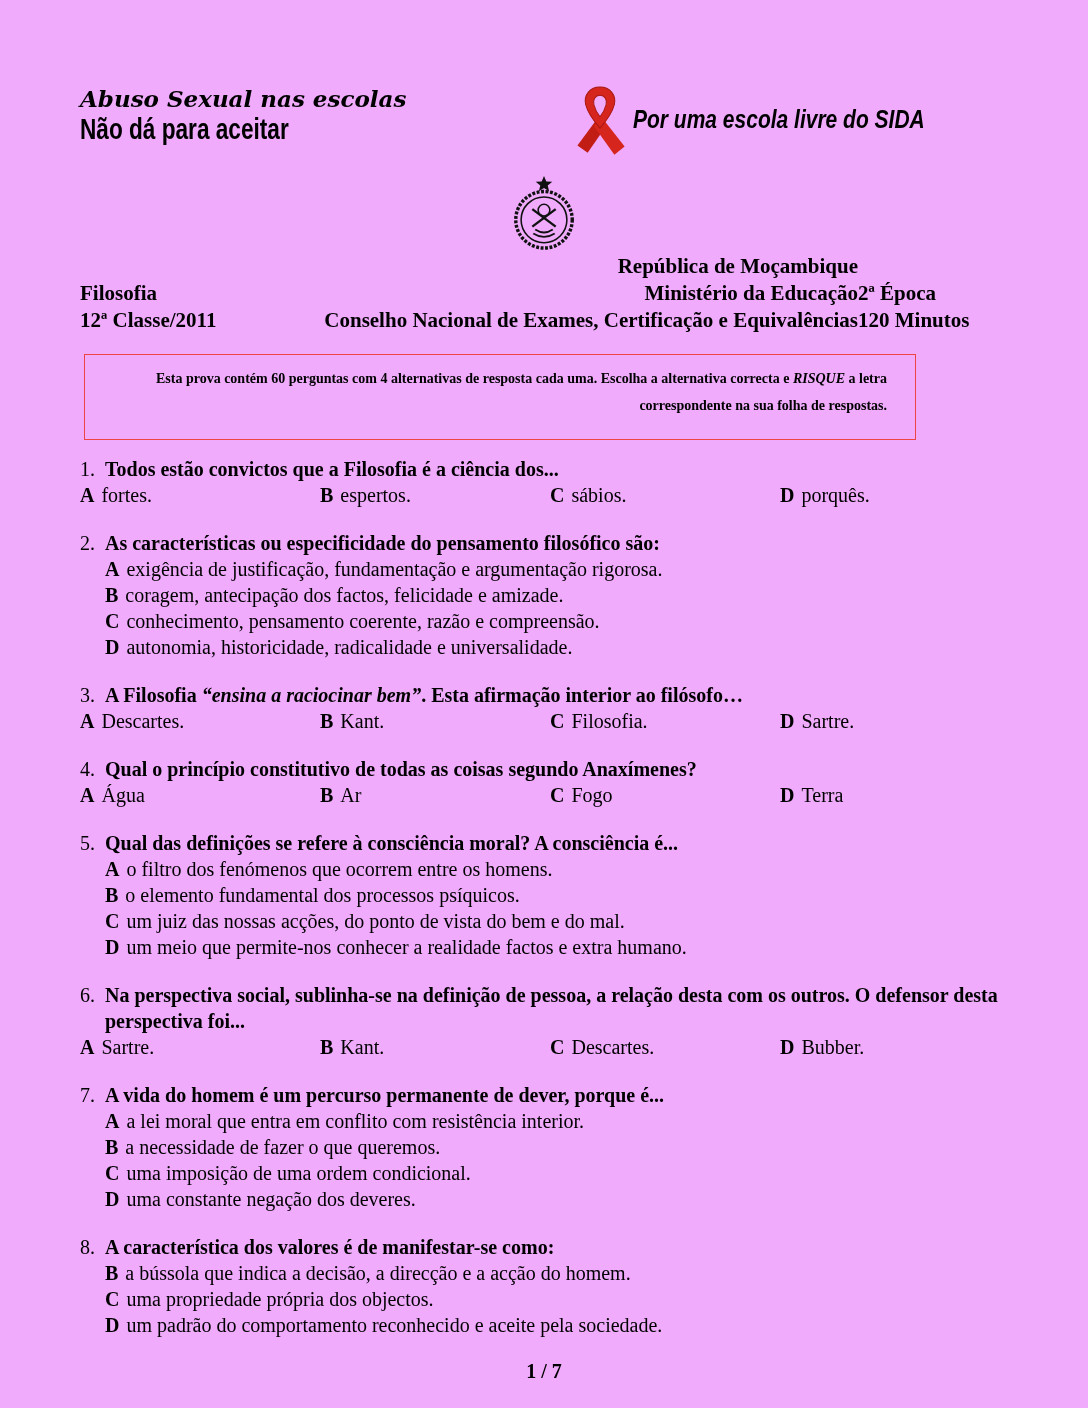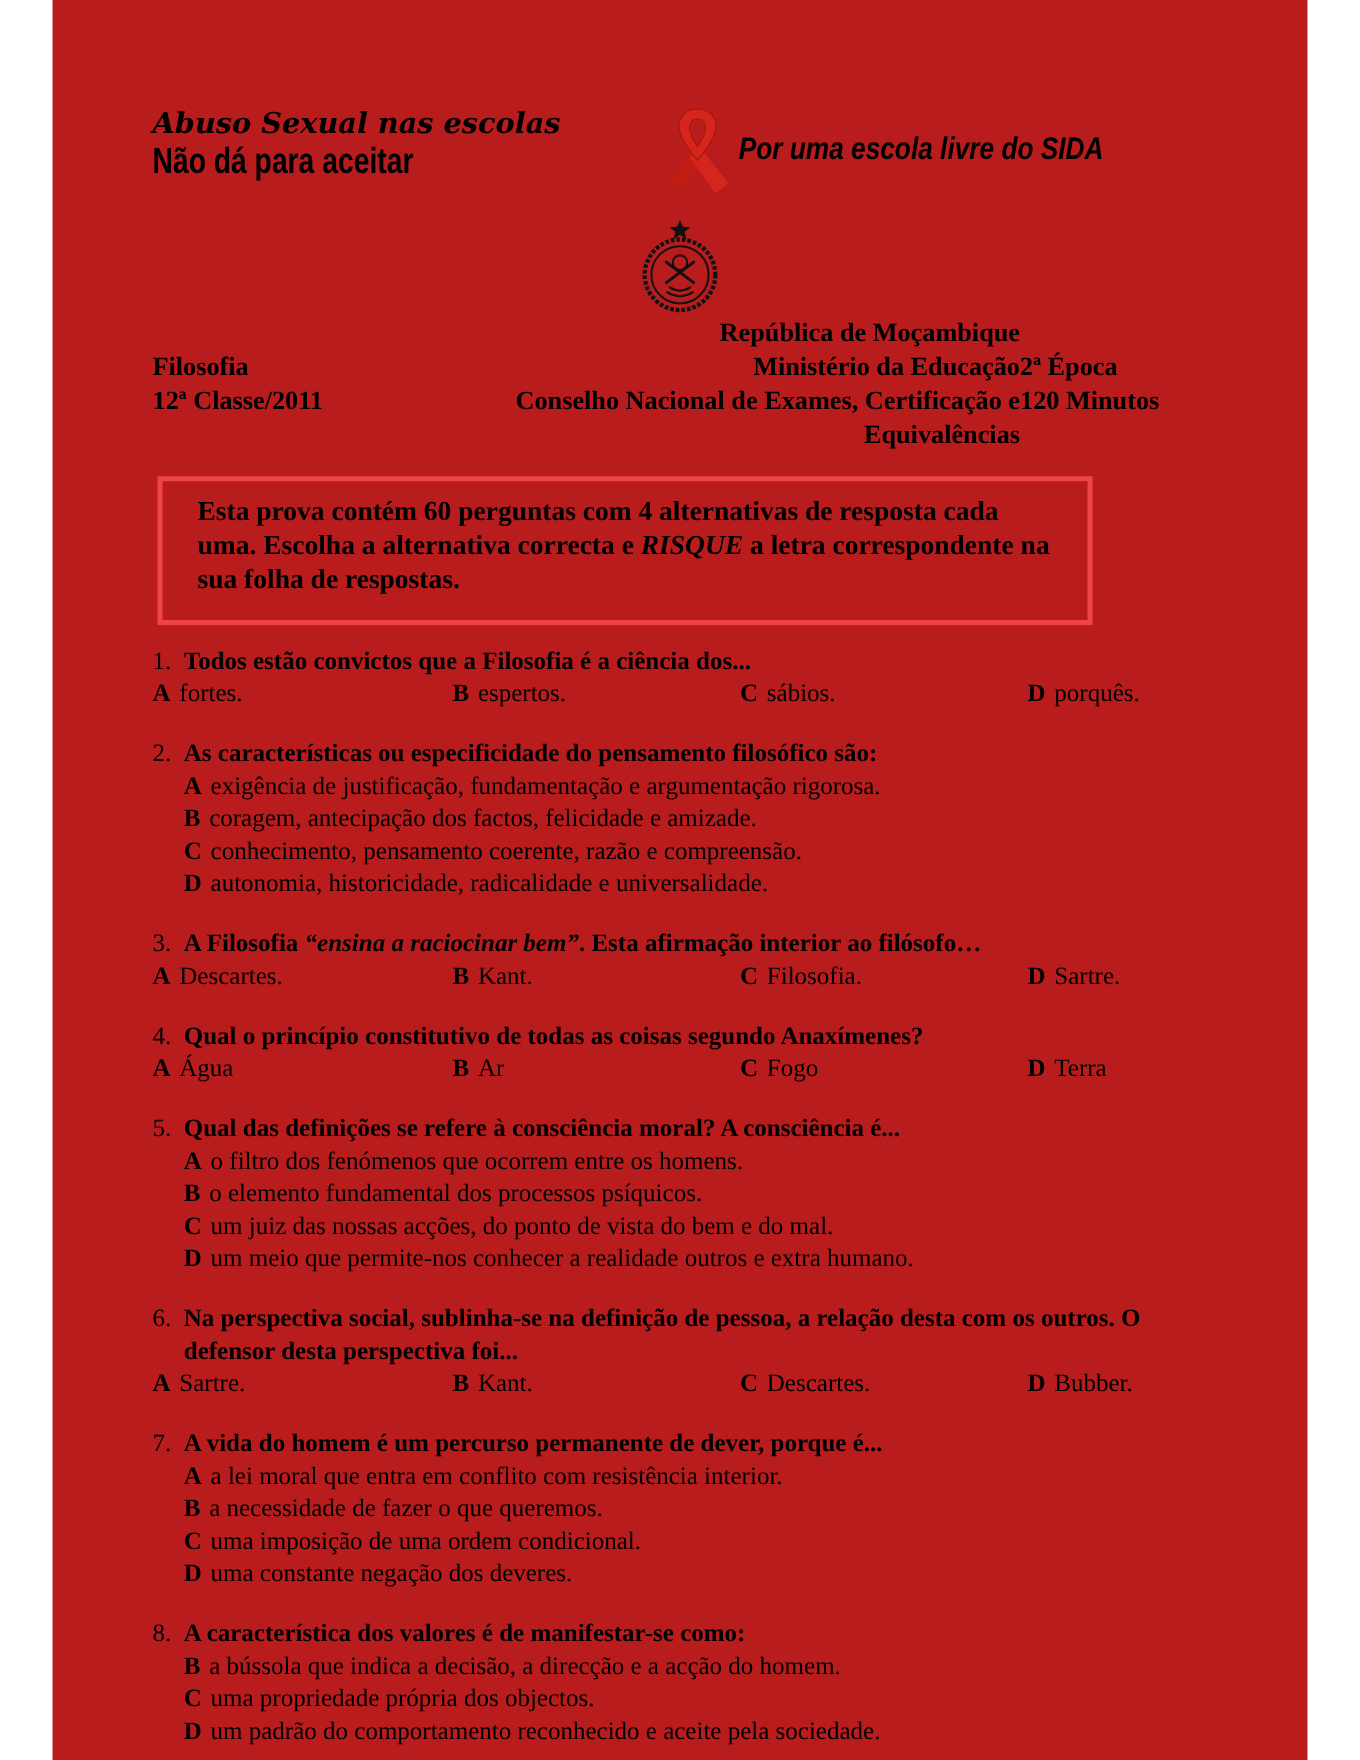--- a/index.html
+++ b/index.html
@@ -1,18 +1,18 @@
 <!DOCTYPE html>
 <html><head>
 <meta charset="utf-8">
 <style>
   * { margin:0; padding:0; box-sizing:border-box; }
   html,body { background:#ffffff; }
   .page {
-    width:1004px; height:1408px; margin:0 auto; background:#b91c1c; color:#000;
+    width:1088px; height:1408px; margin:0 auto; background:#f0abfc; color:#000;
     font-family:"Liberation Serif", serif; position:relative; overflow:hidden;
     padding:85px 80px 0;
   }
   
   .banner { display:flex; justify-content:space-between; align-items:flex-start; min-height:78px; }
   .slogan-script {
     font-family:"DejaVu Serif", serif; font-style:italic; font-weight:600;
     font-size:23px; white-space:nowrap;
   }
   .slogan-bold {
@@ -30,22 +30,22 @@
   .emblem-row { text-align:center; margin-top:12px; height:76px; }
   .header-grid {
     display:grid; grid-template-columns:230px 1fr 150px;
     font-weight:bold; font-size:21px; line-height:27px; margin-top:2px;
   }
   .hg-left  { padding-top:27px; }
   .hg-center{ text-align:right; }
   .hg-right { text-align:left; padding-top:27px; white-space:nowrap; }
   
   .instructions {
-    border:4px solid #ef4444; margin:20px 92px 0 4px; padding:10px 28px 20px;
-    text-align:left; font-weight:bold; font-size:22px; line-height:27px;
+    border:1px solid #ef4444; margin:20px 92px 0 4px; padding:10px 28px 20px;
+    text-align:right; font-weight:bold; font-size:14px; line-height:27px;
   }
   .risque { font-style:italic; }
   
   .questions { margin-top:16px; font-size:20px; line-height:26px; }
   .question  { margin-bottom:22px; }
   .q-line { display:flex; }
   .q-num  { flex:0 0 25px; }
   .q-text { font-weight:bold; flex:1; }
   .q-italic { font-style:italic; }
   .opts-row { display:grid; grid-template-columns:240px 230px 230px 1fr; }
@@ -166,21 +166,21 @@
 
     <div class="question">
       <div class="q-line">
         <span class="q-num">5.</span>
         <span class="q-text"><span>Qual das definições se refere à consciência moral? A consciência é...</span></span>
       </div>
       <div class="opts-list">
         <div class="option"><span class="opt-letter">A</span><span>o filtro dos fenómenos que ocorrem entre os homens.</span></div>
         <div class="option"><span class="opt-letter">B</span><span>o elemento fundamental dos processos psíquicos.</span></div>
         <div class="option"><span class="opt-letter">C</span><span>um juiz das nossas acções, do ponto de vista do bem e do mal.</span></div>
-        <div class="option"><span class="opt-letter">D</span><span>um meio que permite-nos conhecer a realidade outros e extra humano.</span></div>
+        <div class="option"><span class="opt-letter">D</span><span>um meio que permite-nos conhecer a realidade factos e extra humano.</span></div>
       </div>
     </div>
 
     <div class="question">
       <div class="q-line">
         <span class="q-num">6.</span>
         <span class="q-text"><span>Na perspectiva social, sublinha-se na definição de pessoa, a relação desta com os outros. O defensor desta perspectiva foi...</span></span>
       </div>
       <div class="opts-row">
         <div class="option"><span class="opt-letter">A</span><span>Sartre.</span></div>

